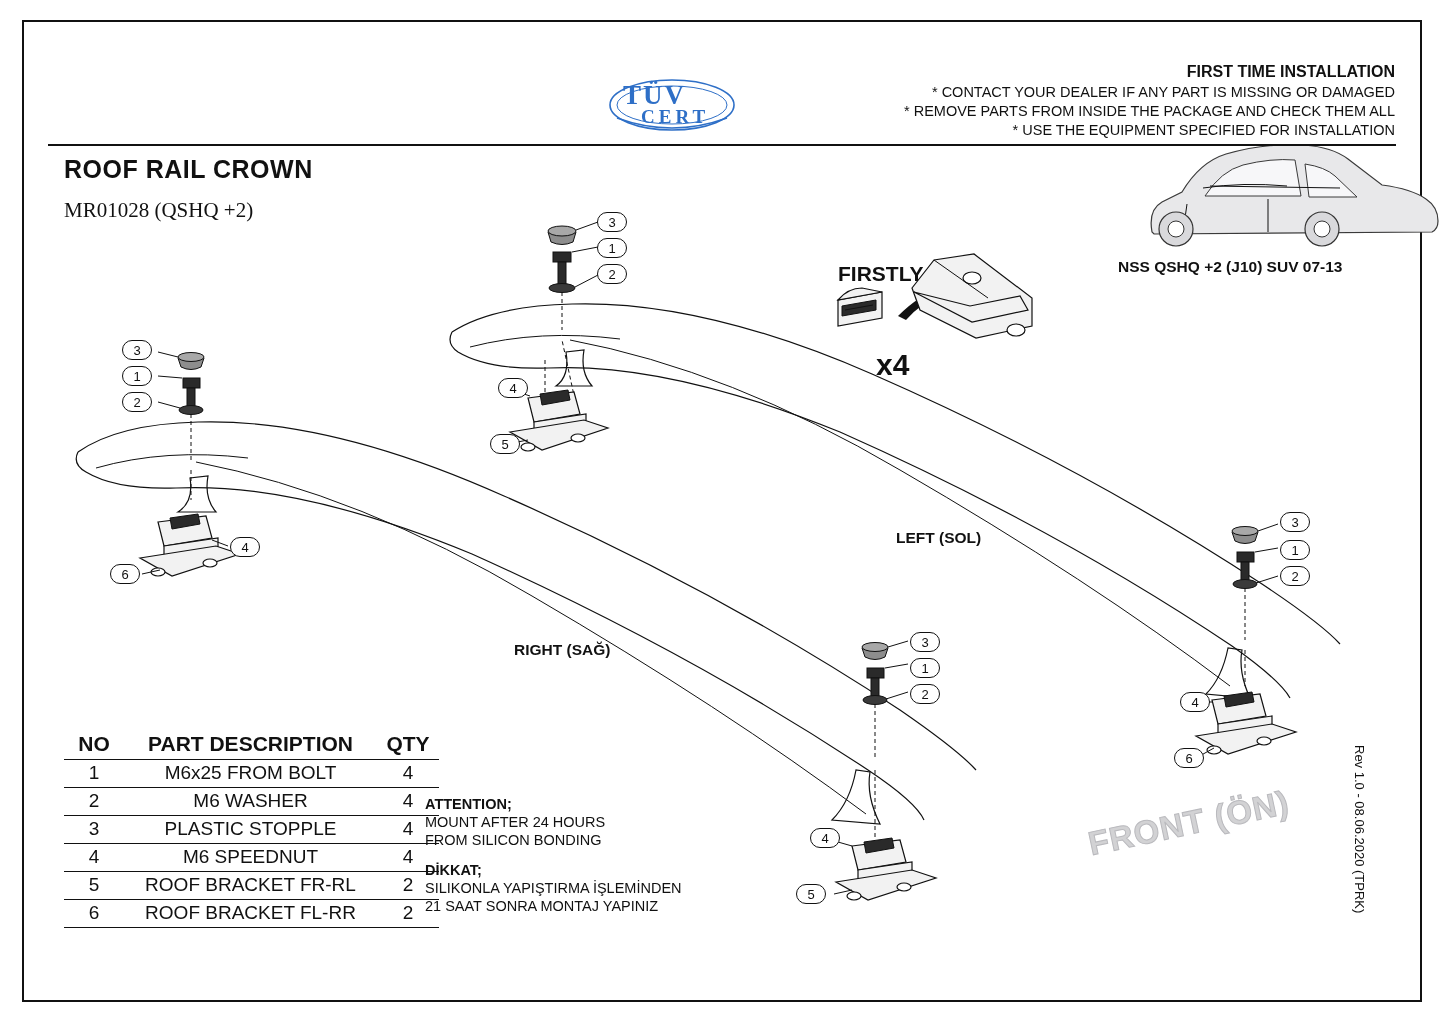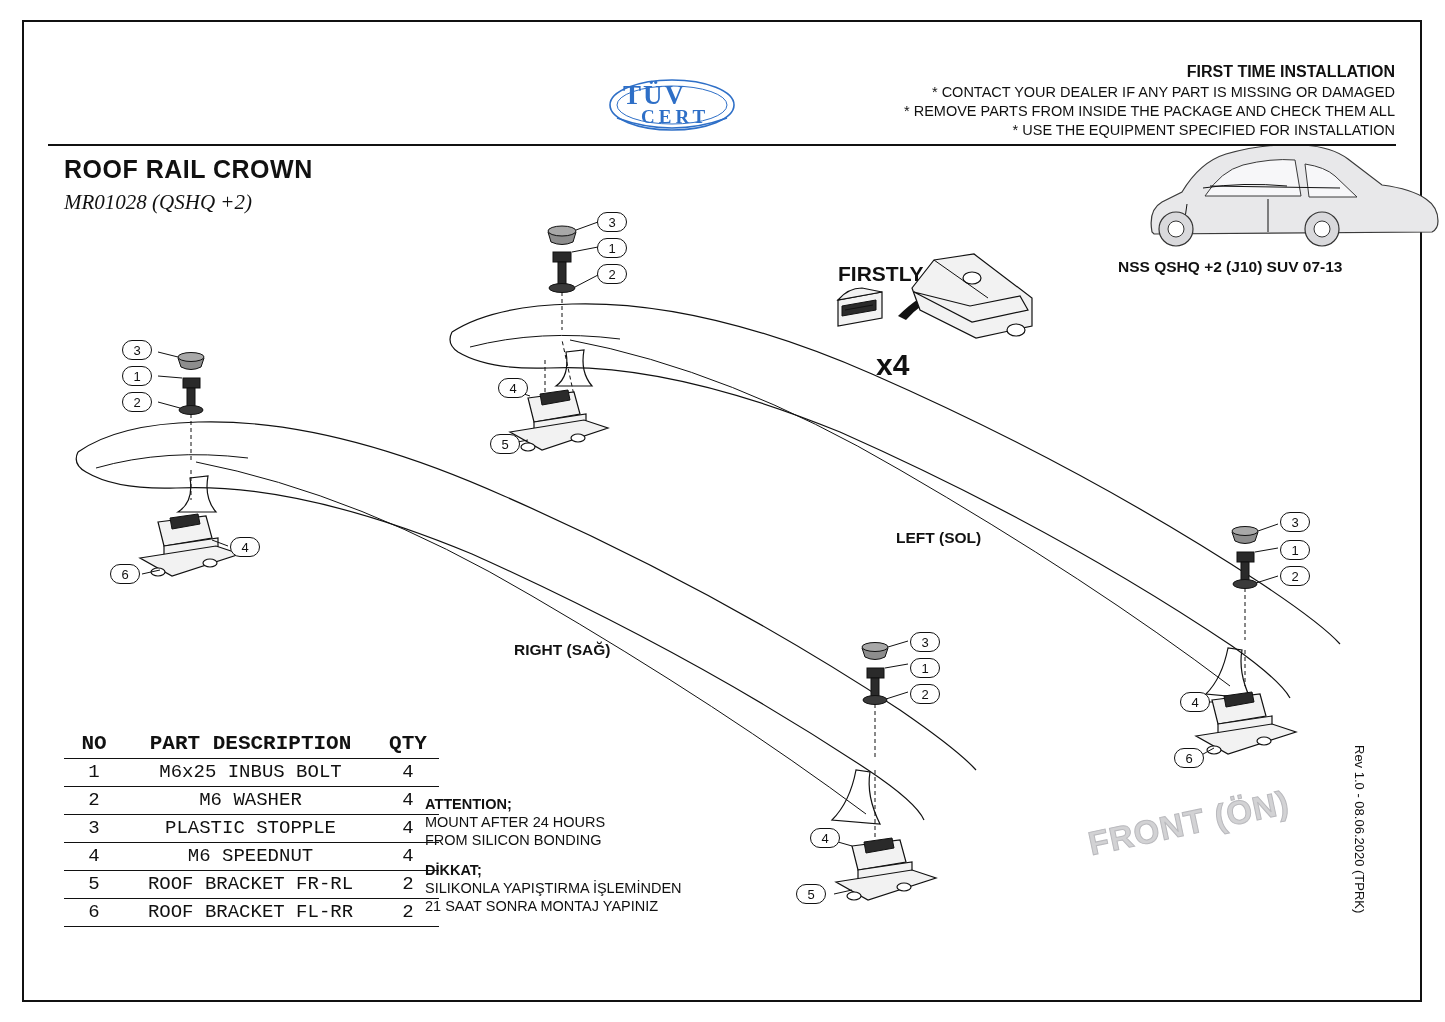--- a/index.html
+++ b/index.html
@@ -37,21 +37,21 @@
   .hdr-right .t1 { font-weight:bold; font-size:16px; margin-bottom:2px; }
   .hdr-rule {
     position:absolute; left:48px; top:144px; width:1348px; height:0;
     border-top:2px solid #111;
   }
   .title {
     position:absolute; left:64px; top:155px; font-size:25px; font-weight:bold;
     letter-spacing:0.5px;
   }
   .subtitle {
-    position:absolute; left:64px; top:190px; font-size:21px; font-style:italic;
+    position:absolute; left:64px; top:198px; font-size:21px; 
     font-family:"Liberation Serif", serif;
   }
   .vehicle-label {
     position:absolute; left:1118px; top:258px; font-size:15.5px; font-weight:bold;
   }
   .firstly {
     position:absolute; left:838px; top:262px; font-size:21px; font-weight:bold;
   }
   .x4 {
     position:absolute; left:876px; top:348px; font-size:30px; font-weight:bold;
@@ -70,21 +70,21 @@
   }
   .rev {
     position:absolute; left:1367px; top:745px; font-size:13px;
     transform:rotate(90deg); transform-origin:left top; white-space:nowrap;
   }
   
   .tbl {
     position:absolute; left:64px; top:730px; width:375px;
     border-collapse:collapse; font-size:19px;
   }
-  .tbl th, .tbl td { padding:2px 0 3px 0;font-family:Liberation Mono, monospace; }
+  .tbl th, .tbl td { padding:2px 0 3px 0; }
   .tbl thead th { font-size:21px; font-weight:bold; border-bottom:1.6px solid #111; }
   .tbl .c-no { width:60px; text-align:center; }
   .tbl .c-desc { text-align:center; }
   .tbl .c-qty { width:62px; text-align:center; }
   .tbl tbody td { border-bottom:1.2px solid #111; }
   .attn {
     position:absolute; left:425px; top:795px; font-size:14.5px; line-height:18px;
   }
   .attn b { font-size:14.5px; }
   .attn .blk { margin-bottom:12px; }
@@ -329,21 +329,21 @@
     <thead>
       <tr>
         <th class="c-no">NO</th>
         <th class="c-desc">PART DESCRIPTION</th>
         <th class="c-qty">QTY</th>
       </tr>
     </thead>
     <tbody>
       <tr>
         <td class="c-no">1</td>
-        <td class="c-desc">M6x25 INBUS BOLT</td>
+        <td class="c-desc">M6x25 FROM BOLT</td>
         <td class="c-qty">4</td>
       </tr>
       <tr>
         <td class="c-no">2</td>
         <td class="c-desc">M6 WASHER</td>
         <td class="c-qty">4</td>
       </tr>
       <tr>
         <td class="c-no">3</td>
         <td class="c-desc">PLASTIC STOPPLE</td>

